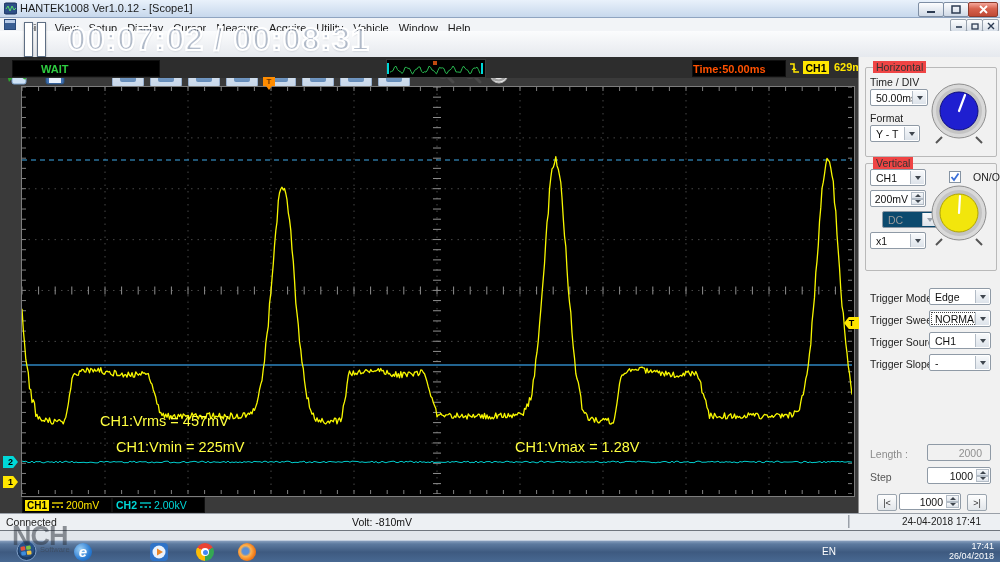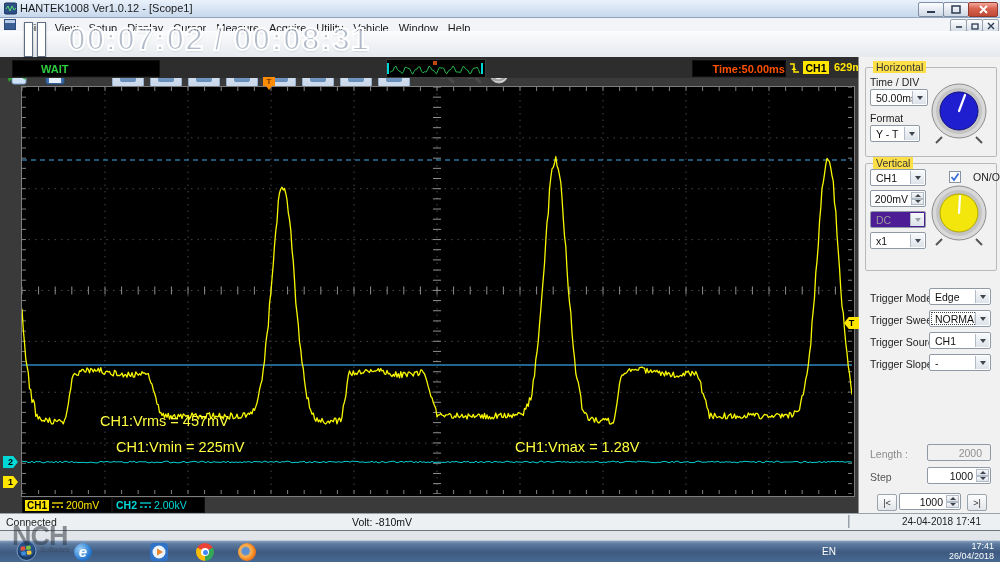--- a/index.html
+++ b/index.html
@@ -35,31 +35,31 @@
   
   #plot-frame{left:21px;top:86px;width:832px;height:409px;border:1px solid #7d7d7d;background:#000;}
   .annot{font-size:14.5px;color:#ffff40;z-index:5;}
   .tag{width:15px;height:12px;font-size:9px;font-weight:bold;color:#000;display:flex;align-items:center;
        justify-content:center;z-index:6;}
   .tag.right-point{clip-path:polygon(0 0,68% 0,100% 50%,68% 100%,0 100%);}
   .tag.left-point{clip-path:polygon(32% 0,100% 0,100% 100%,32% 100%,0 50%);}
   
   #panel{left:858px;top:57px;width:142px;height:456px;background:#f1f1f1;border-left:1px solid #8e8e8e;}
   .grp{position:absolute;border:1px solid #b9b9b9;border-radius:2px;}
-  .grp-title{position:absolute;top:-7px;left:7px;background:#fde047;padding:0 3px;font-size:10.5px;color:#333;text-align:right;}
+  .grp-title{position:absolute;top:-7px;left:7px;background:#ef4444;padding:0 3px;font-size:10.5px;color:#333;text-align:right;}
   .plabel{position:absolute;font-size:10.5px;color:#222;}
   .cmb{position:absolute;height:17px;background:#fff;border:1px solid #8f9aa6;border-radius:2px;
        font-size:10.5px;color:#111;display:flex;align-items:center;padding-left:5px;box-sizing:border-box;}
   .cmb .ar{position:absolute;right:1px;top:1px;bottom:1px;width:13px;
            background:linear-gradient(#f7f9fb,#dde3ea);border-left:1px solid #b3bcc6;
            display:flex;align-items:center;justify-content:center;}
   .tri-d{width:0;height:0;border-left:3.5px solid transparent;border-right:3.5px solid transparent;border-top:4px solid #3f464e;}
   .tri-u{width:0;height:0;border-left:3px solid transparent;border-right:3px solid transparent;border-bottom:3.5px solid #3f464e;}
   .tri-dn{width:0;height:0;border-left:3px solid transparent;border-right:3px solid transparent;border-top:3.5px solid #3f464e;}
-  .cmb.disabled{background:#4c1d95;color:#9a9a9a;}
+  .cmb.disabled{background:#0c4a6e;color:#9a9a9a;margin-left:12px;}
   .cmb.focused{outline:1px dotted #444;outline-offset:-3px;}
   .updown{position:absolute;right:1px;top:1px;bottom:1px;width:13px;display:flex;flex-direction:column;}
   .updown>div{flex:1;background:linear-gradient(#f7f9fb,#dde3ea);border:1px solid #b3bcc6;
               display:flex;align-items:center;justify-content:center;}
   .sbtn{position:absolute;background:linear-gradient(#fefefe,#e2e6ea);border:1px solid #9aa4ae;border-radius:2px;
         font-size:9px;color:#333;display:flex;align-items:center;justify-content:center;}
   .field{position:absolute;height:17px;background:#fff;border:1px solid #8f9aa6;border-radius:2px;
          font-size:10.5px;color:#111;display:flex;align-items:center;justify-content:flex-end;
          padding-right:17px;box-sizing:border-box;}
   .field.disabled{background:#f1f1f1;color:#909090;padding-right:8px;}
@@ -193,21 +193,21 @@
     </div>
     <div class="blackbox abs" style="left:386px;top:2px;width:98px;height:17px;border-color:#3a3a3a">
       <svg id="preview-svg" width="96" height="15">
           <rect x="0" y="0" width="96" height="15" fill="#000"></rect>
           <line x1="1" y1="2" x2="1" y2="13" stroke="#00d8d8" stroke-width="2"></line>
           <line x1="95" y1="2" x2="95" y2="13" stroke="#00d8d8" stroke-width="2"></line>
           <polyline points="3,11.2 4.5,10.4 6,9.7 7.5,6.1 9,5.2 10.5,8.6 12,10.1 13.5,10.6 15,12.5 16.5,10.6 18,6.4 19.5,6.4 21,7.4 22.5,7.4 24,10.5 25.5,13.2 27,10.7 28.5,8.4 30,8.0 31.5,5.9 33,6.0 34.5,10.3 36,11.8 37.5,10.7 39,11.1 40.5,9.0 42,5.2 43.5,6.2 45,9.0 46.5,9.5 48,11.4 49.5,12.8 51,9.3 52.5,6.4 54,7.1 55.5,6.8 57,7.6 58.5,11.8 60,12.6 61.5,9.8 63,9.0 64.5,7.6 66,5.0 67.5,7.1 69,10.9 70.5,11.0 72,11.1 73.5,11.4 75,7.7 76.5,5.1 78,7.3 79.5,8.6 81,9.4 82.5,12.5 84,12.2 85.5,8.2 87,7.0 88.5,7.1 90,6.1 91.5,8.7 93,12.5" fill="none" stroke="#28b850" stroke-width="1"></polyline>
           <rect x="46" y="0" width="4" height="4" fill="#c24a10"></rect>
         </svg>
     </div>
-    <div class="blackbox abs" style="left:692px;top:3px;width:92px;height:15px;justify-content:flex-end">
+    <div class="blackbox abs" style="left:692px;top:3px;width:92px;height:15px;justify-content:flex-start">
       <span style="font-size:11px;font-weight:bold;color:#ff5100">Time:50.00ms</span>
     </div>
     <svg class="abs" style="left:788px;top:3px" width="13" height="16">
       <path d="M2,4 h4 v8 h5" fill="none" stroke="#ffe600" stroke-width="1.5"></path>
       <path d="M6,7 l-2.5,3 h5 Z" fill="#ffe600"></path>
     </svg>
     <div class="abs" style="left:803px;top:4px;width:26px;height:13px;background:#ffe600;color:#000;
                 font-size:10.5px;font-weight:bold;display:flex;align-items:center;justify-content:center">CH1</div>
     <div class="abs" style="left:834px;top:4px;font-size:11px;font-weight:bold;color:#ffe600">629mV</div>
   </div>

